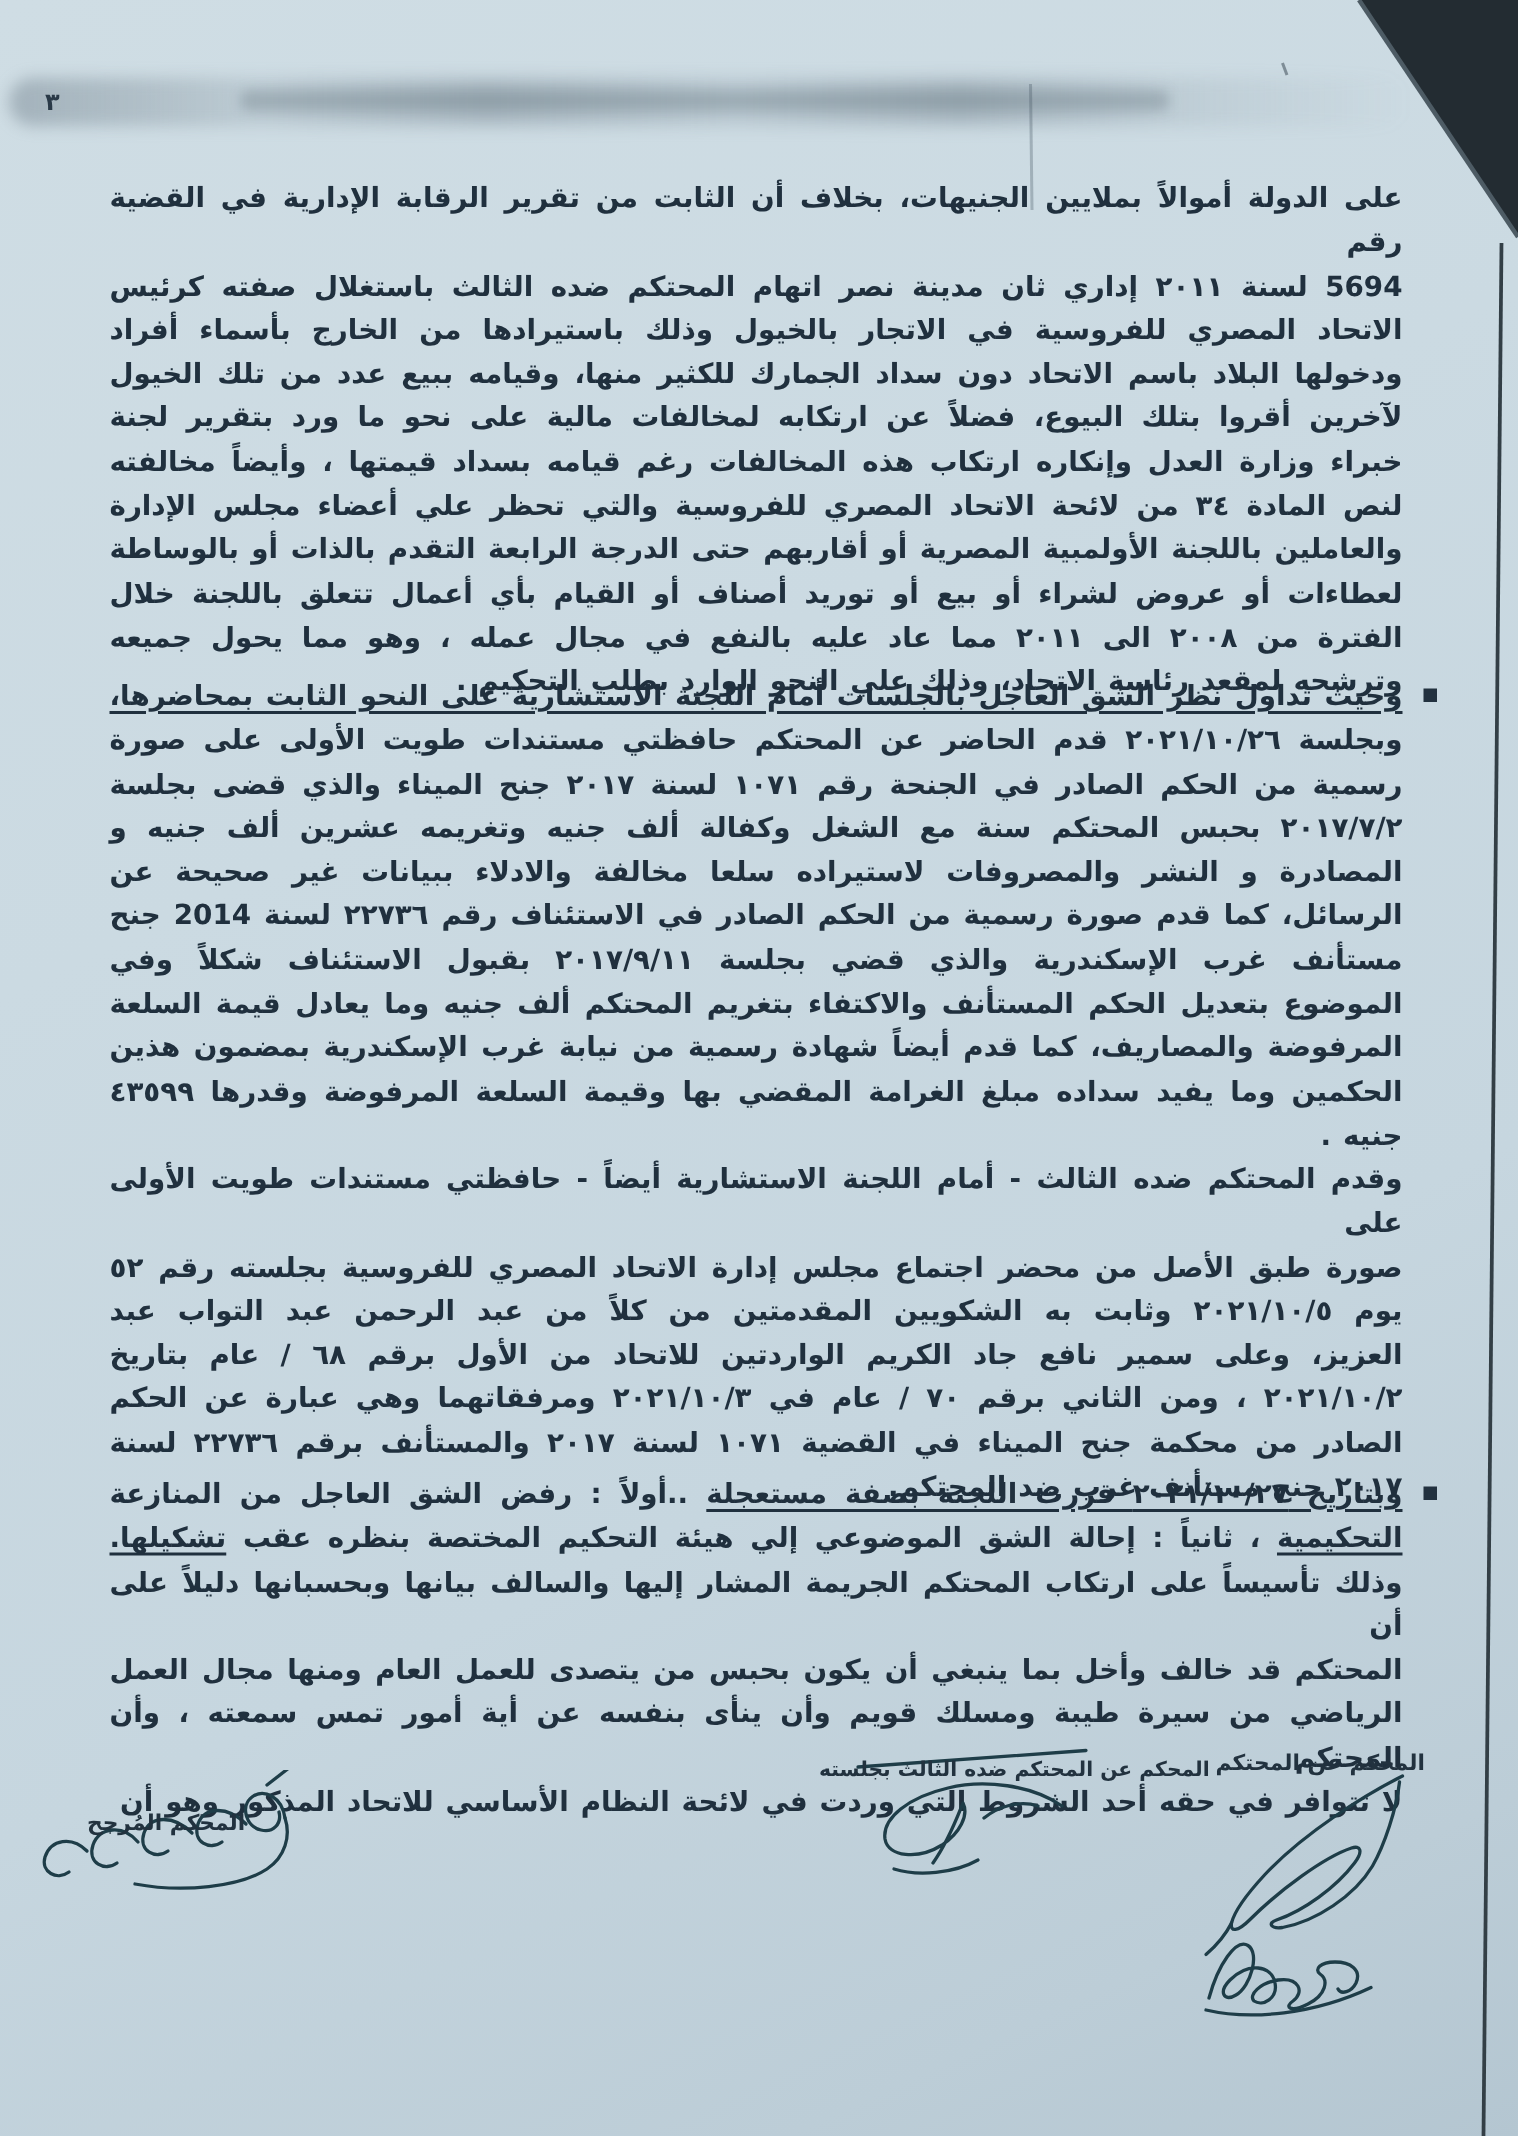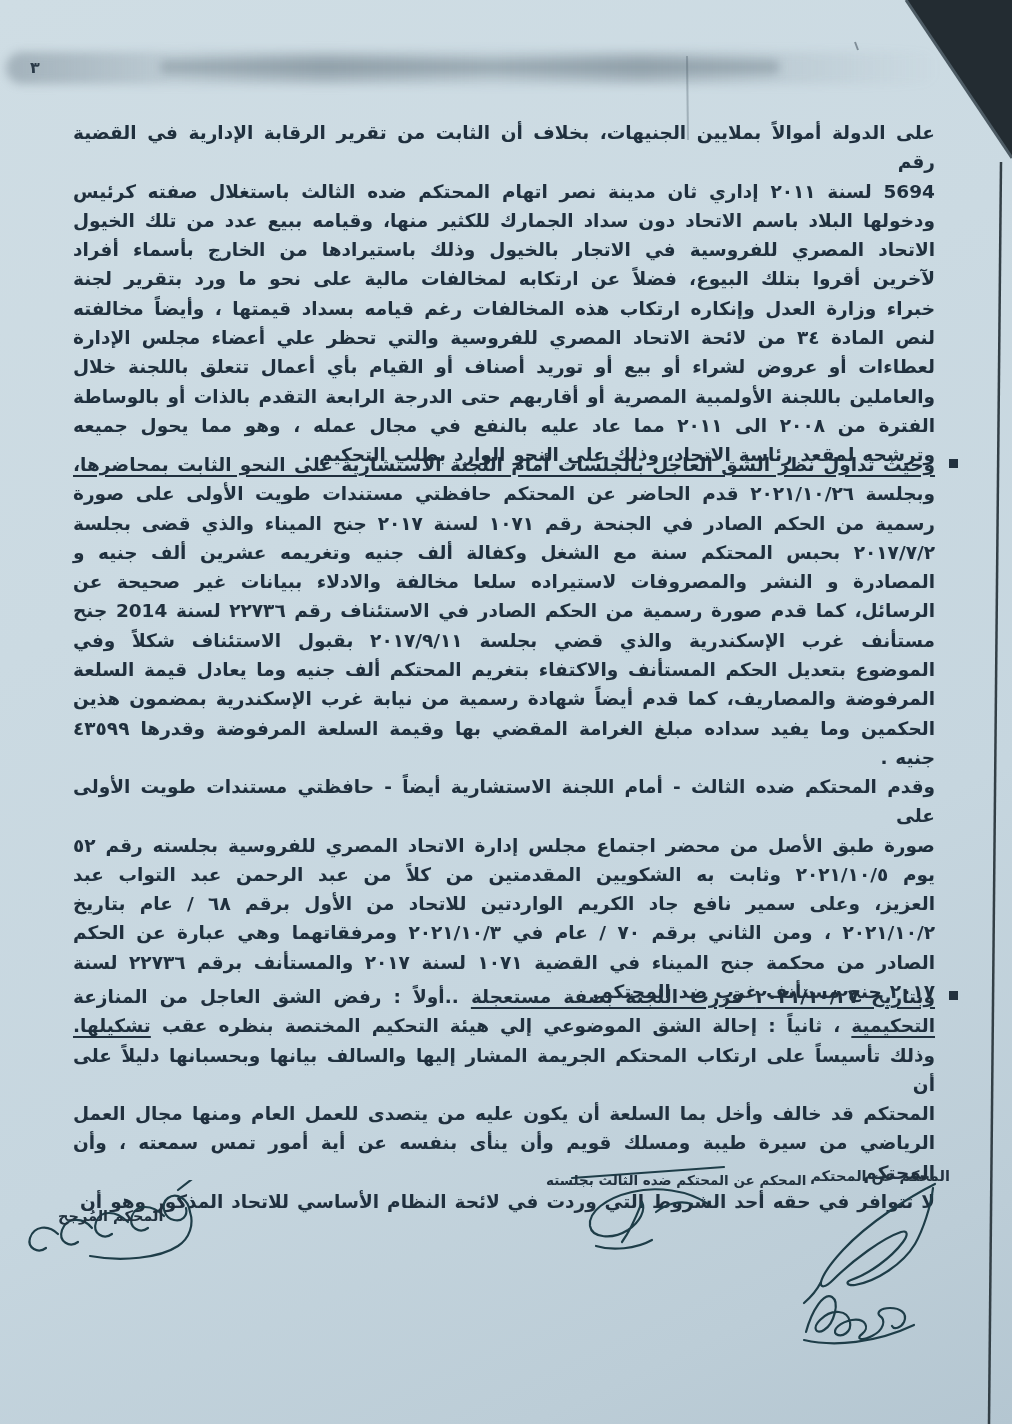--- a/index.html
+++ b/index.html
@@ -74,27 +74,27 @@
 
   <div class="smudge"></div>
   <div class="smudge2"></div>
 
   <div class="page-number">٣</div>
 
   <div class="text-col">
     <div class="para p1" id="para-0">
         <div class="line"><span>على الدولة أموالاً بملايين الجنيهات، بخلاف أن الثابت من تقرير الرقابة الإدارية في القضية رقم</span></div>
         <div class="line"><span>5694 لسنة ٢٠١١ إداري ثان مدينة نصر اتهام المحتكم ضده الثالث باستغلال صفته كرئيس</span></div>
+        <div class="line"><span>الاتحاد المصري للفروسية في الاتجار بالخيول وذلك باستيرادها من الخارج بأسماء أفراد</span></div>
         <div class="line"><span>ودخولها البلاد باسم الاتحاد دون سداد الجمارك للكثير منها، وقيامه ببيع عدد من تلك الخيول</span></div>
-        <div class="line"><span>الاتحاد المصري للفروسية في الاتجار بالخيول وذلك باستيرادها من الخارج بأسماء أفراد</span></div>
         <div class="line"><span>لآخرين أقروا بتلك البيوع، فضلاً عن ارتكابه لمخالفات مالية على نحو ما ورد بتقرير لجنة</span></div>
         <div class="line"><span>خبراء وزارة العدل وإنكاره ارتكاب هذه المخالفات رغم قيامه بسداد قيمتها ، وأيضاً مخالفته</span></div>
         <div class="line"><span>لنص المادة ٣٤ من لائحة الاتحاد المصري للفروسية والتي تحظر علي أعضاء مجلس الإدارة</span></div>
+        <div class="line"><span>والعاملين باللجنة الأولمبية المصرية أو أقاربهم حتى الدرجة الرابعة التقدم بالذات أو بالوساطة</span></div>
         <div class="line"><span>لعطاءات أو عروض لشراء أو بيع أو توريد أصناف أو القيام بأي أعمال تتعلق باللجنة خلال</span></div>
-        <div class="line"><span>والعاملين باللجنة الأولمبية المصرية أو أقاربهم حتى الدرجة الرابعة التقدم بالذات أو بالوساطة</span></div>
         <div class="line"><span>الفترة من ٢٠٠٨ الى ٢٠١١ مما عاد عليه بالنفع في مجال عمله ، وهو مما يحول جميعه</span></div>
         <div class="line last"><span>وترشحه لمقعد رئاسة الاتحاد، وذلك علي النحو الوارد بطلب التحكيم .</span></div>
       </div>
     <div class="para p2" id="para-1">
         <span class="bullet"></span>
         <div class="line"><span class="u">وحيث تداول نظر الشق العاجل بالجلسات أمام اللجنة الاستشارية على النحو الثابت بمحاضرها،</span></div>
         <div class="line"><span>وبجلسة ٢٠٢١/١٠/٢٦ قدم الحاضر عن المحتكم حافظتي مستندات طويت الأولى على صورة</span></div>
         <div class="line"><span>رسمية من الحكم الصادر في الجنحة رقم ١٠٧١ لسنة ٢٠١٧ جنح الميناء والذي قضى بجلسة</span></div>
         <div class="line"><span>٢٠١٧/٧/٢ بحبس المحتكم سنة مع الشغل وكفالة ألف جنيه وتغريمه عشرين ألف جنيه و</span></div>
         <div class="line"><span>المصادرة و النشر والمصروفات لاستيراده سلعا مخالفة والادلاء ببيانات غير صحيحة عن</span></div>
@@ -112,21 +112,21 @@
         <div class="line"><span>العزيز، وعلى سمير نافع جاد الكريم الواردتين للاتحاد من الأول برقم ٦٨ / عام بتاريخ</span></div>
         <div class="line"><span>٢٠٢١/١٠/٢ ، ومن الثاني برقم ٧٠ / عام في ٢٠٢١/١٠/٣ ومرفقاتهما وهي عبارة عن الحكم</span></div>
         <div class="line"><span>الصادر من محكمة جنح الميناء في القضية ١٠٧١ لسنة ٢٠١٧ والمستأنف برقم ٢٢٧٣٦ لسنة</span></div>
         <div class="line last"><span>٢٠١٧ جنح مستأنف غرب ضد المحتكم.</span></div>
       </div>
     <div class="para p4" id="para-3">
         <span class="bullet"></span>
         <div class="line"><span class="u">وبتاريخ ٢٠٢١/١٠/٢٧ قررت اللجنة بصفة مستعجلة</span><span> ..أولاً : رفض الشق العاجل من المنازعة</span></div>
         <div class="line"><span class="u">التحكيمية</span><span> ، ثانياً : إحالة الشق الموضوعي إلي هيئة التحكيم المختصة بنظره عقب </span><span class="u">تشكيلها.</span></div>
         <div class="line"><span>وذلك تأسيساً على ارتكاب المحتكم الجريمة المشار إليها والسالف بيانها وبحسبانها دليلاً على أن</span></div>
-        <div class="line"><span>المحتكم قد خالف وأخل بما السلعة أن يكون عليه من يتصدى للعمل العام ومنها مجال العمل</span></div>
+        <div class="line"><span>المحتكم قد خالف وأخل بما ينبغي أن يكون بحبس من يتصدى للعمل العام ومنها مجال العمل</span></div>
         <div class="line"><span>الرياضي من سيرة طيبة ومسلك قويم وأن ينأى بنفسه عن أية أمور تمس سمعته ، وأن المحتكم</span></div>
         <div class="line last"><span>لا تتوافر في حقه أحد الشروط التي وردت في لائحة النظام الأساسي للاتحاد المذكور وهو أن</span></div>
       </div>
   </div>
 
   <div class="sig-label r">المحكم عن المحتكم</div>
   <div class="sig-label m">المحكم عن المحتكم ضده الثالث بجلسته</div>
   <div class="sig-label l">المحكم المُرجح</div>
 
   <svg class="sig r1" width="155" height="130" viewBox="0 0 155 130">

